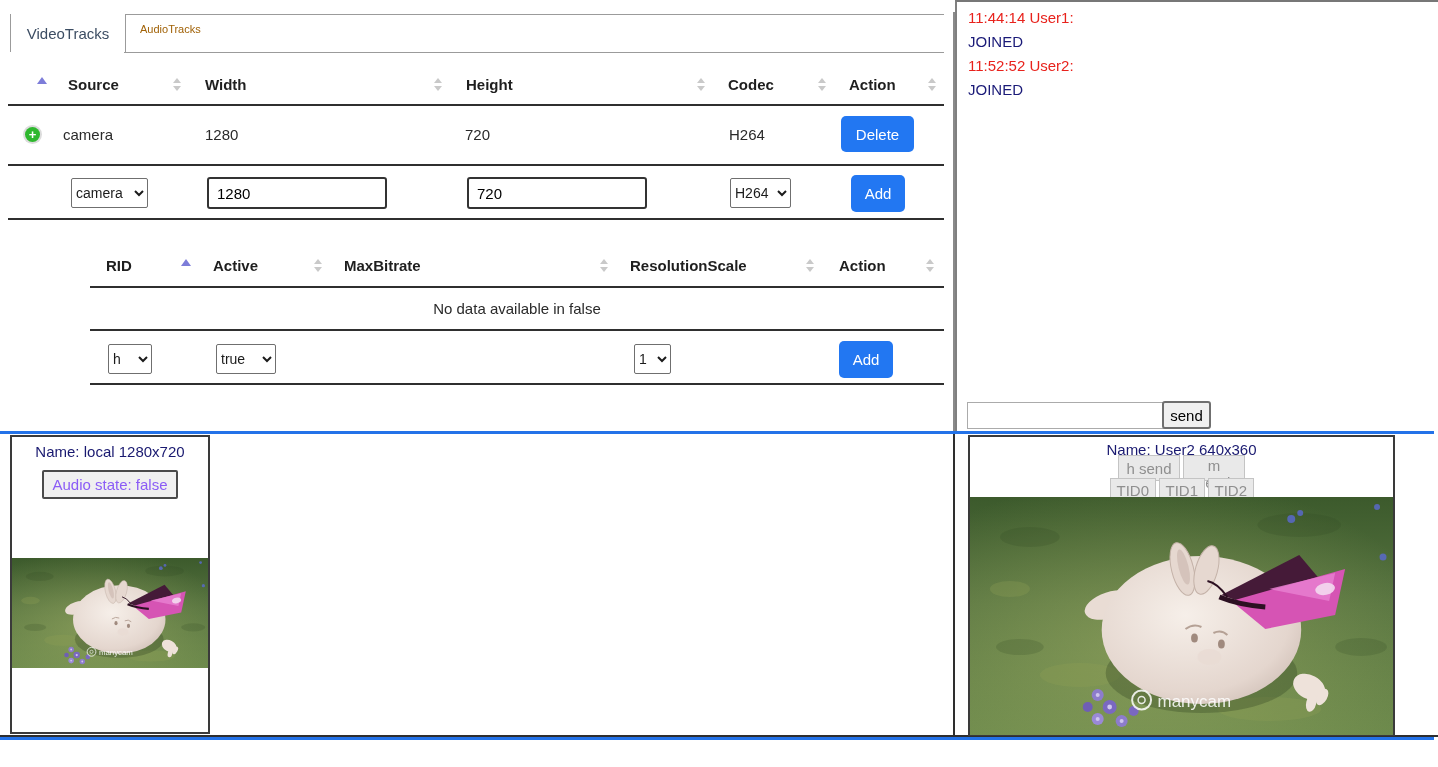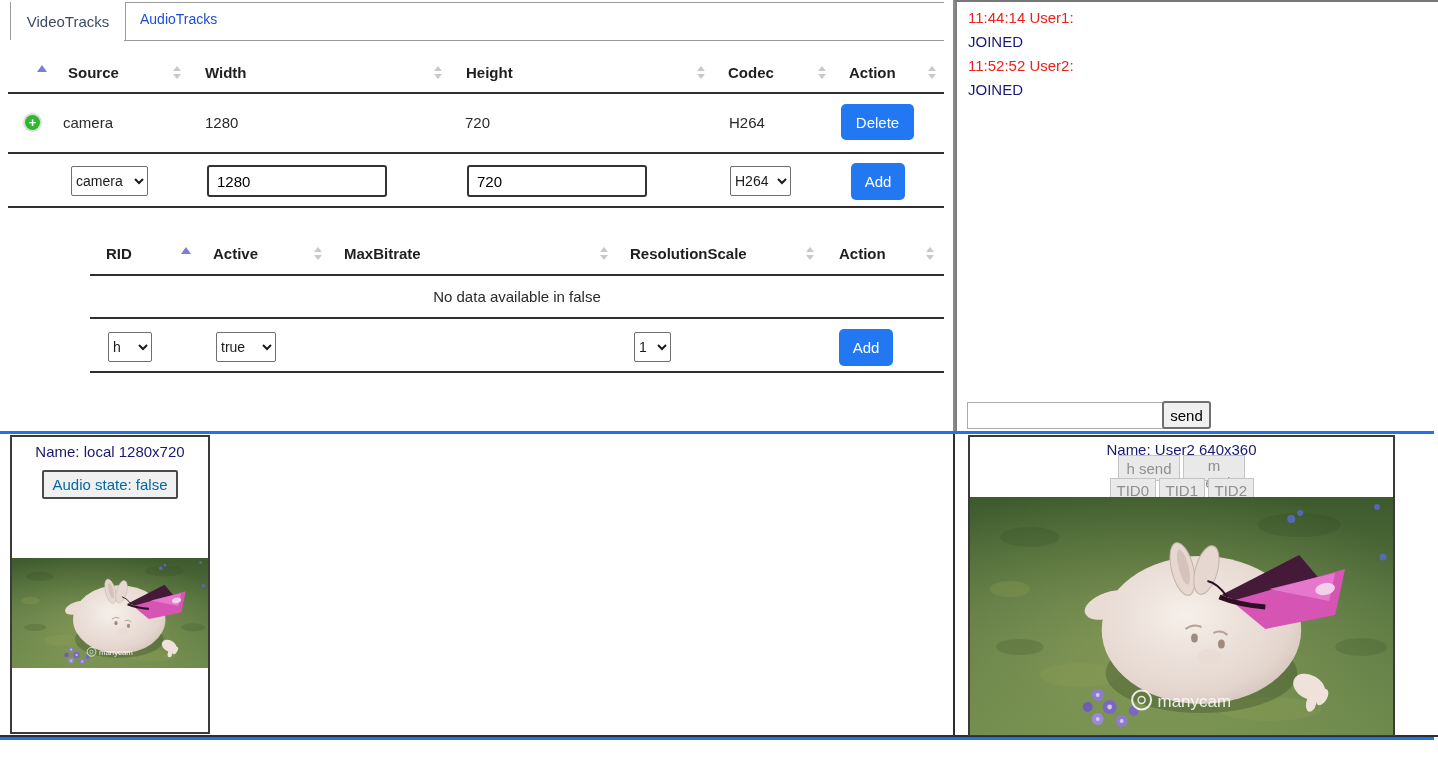--- a/index.html
+++ b/index.html
@@ -7,21 +7,21 @@
           font-family:"Liberation Sans",sans-serif;color:#212121;}
   .abs{position:absolute;}
 
   
   .tab-topline{position:absolute;left:10px;top:2px;width:934px;border-top:1px solid #9b9b9b;}
   .tab-active{position:absolute;left:10px;top:2px;width:114px;height:38px;background:#fff;
               border-left:1px solid #9b9b9b;border-right:1px solid #9b9b9b;
               display:flex;align-items:center;justify-content:center;
               font-size:15px;color:#3c4d63;cursor:pointer;z-index:2;}
   .tabbar-bottom{position:absolute;left:124px;top:40px;width:820px;border-top:1px solid #9b9b9b;}
-  .tab-inactive{position:absolute;left:140px;top:11px;font-size:14px;color:#1d4ed8;cursor:pointer;}
+  .tab-inactive{position:absolute;left:140px;top:11px;font-size:11px;color:#a16207;cursor:pointer;}
 
   
   .th{position:absolute;font-weight:700;font-size:15px;color:#1f1f1f;white-space:nowrap;cursor:pointer;}
   .td{position:absolute;font-size:15px;color:#2a2a2a;white-space:nowrap;}
   .tline{position:absolute;border-top:2px solid #2f2f2f;height:0;}
   .sort-pair{position:absolute;display:flex;flex-direction:column;gap:3px;cursor:pointer;}
   .sort-pair i{display:block;width:0;height:0;border-left:4px solid transparent;border-right:4px solid transparent;}
   .sort-pair .u{border-bottom:5px solid #c9c9c9;}
   .sort-pair .d{border-top:5px solid #c9c9c9;}
   .sort-asc{position:absolute;width:0;height:0;border-left:5px solid transparent;
@@ -49,21 +49,21 @@
              border:2px solid #6f6f6f;border-radius:3px;font-size:15px;font-family:inherit;cursor:pointer;}
 
   
   .video-strip{position:absolute;left:0;top:431px;width:1434px;height:309px;box-sizing:border-box;
                border-top:3px solid #2372e8;border-bottom:3px solid #2372e8;background:#fff;}
   .video-floor{position:absolute;left:0;top:301px;width:1438px;border-top:2px solid #2e2e2e;height:0;}
   .video-divider{position:absolute;left:953px;top:0;height:301px;width:0;border-left:2px solid #2e2e2e;}
   .vcard{position:absolute;background:#fff;border:2px solid #3a3a3a;box-sizing:border-box;}
   .vname{position:absolute;left:0;width:100%;text-align:center;font-size:15px;color:#191970;white-space:nowrap;}
   .btn-sys{background:#f0f0f0;border:2px solid #4a4a4a;border-radius:2px;
-           font-size:15px;font-family:inherit;color:#0369a1;cursor:pointer;}
+           font-size:15px;font-family:inherit;color:#8b5cf6;cursor:pointer;}
   .btn-gray{background:#e9e9e9;border:1px solid #c4c4c4;color:#8f8f8f;font-size:15px;
             font-family:inherit;cursor:pointer;}
   .btn-row{position:absolute;left:0;width:100%;display:flex;justify-content:center;gap:3px;z-index:1;}
   .video-frame{position:absolute;display:block;z-index:2;background:#4c6a38;}
 </style>
 </head>
 <body>
 
 <svg width="0" height="0" style="position:absolute" aria-hidden="true">
   <defs>
@@ -147,21 +147,21 @@
     <g opacity="0.85">
       <circle cx="172" cy="203" r="9.5" fill="none" stroke="#ffffff" stroke-width="2"></circle>
       <circle cx="172" cy="203" r="3.5" fill="none" stroke="#ffffff" stroke-width="1.5"></circle>
       <text x="188" y="210" font-size="17" fill="#ffffff" font-family="Liberation Sans, sans-serif">manycam</text>
     </g>
   </symbol>
 </svg>
 
 <div class="screen">
 
-  <div class="abs" style="left:0;top:0;width:953px;height:431px;border-right:2px solid #8a8a8a;box-sizing:content-box;">
+  <div class="abs" style="left:0;top:12px;width:953px;height:431px;border-right:2px solid #8a8a8a;box-sizing:content-box;">
 
     <div class="tab-topline"></div>
     <div class="tab-active">VideoTracks</div>
     <div class="tab-inactive">AudioTracks</div>
     <div class="tabbar-bottom"></div>
 
     <span class="sort-asc" style="left:37px;top:65px;"></span>
     <div class="th" style="left:68px;top:64px;">Source</div>
     <div class="sort-pair" style="left:173px;top:66px;">
         <i class="u"></i>

